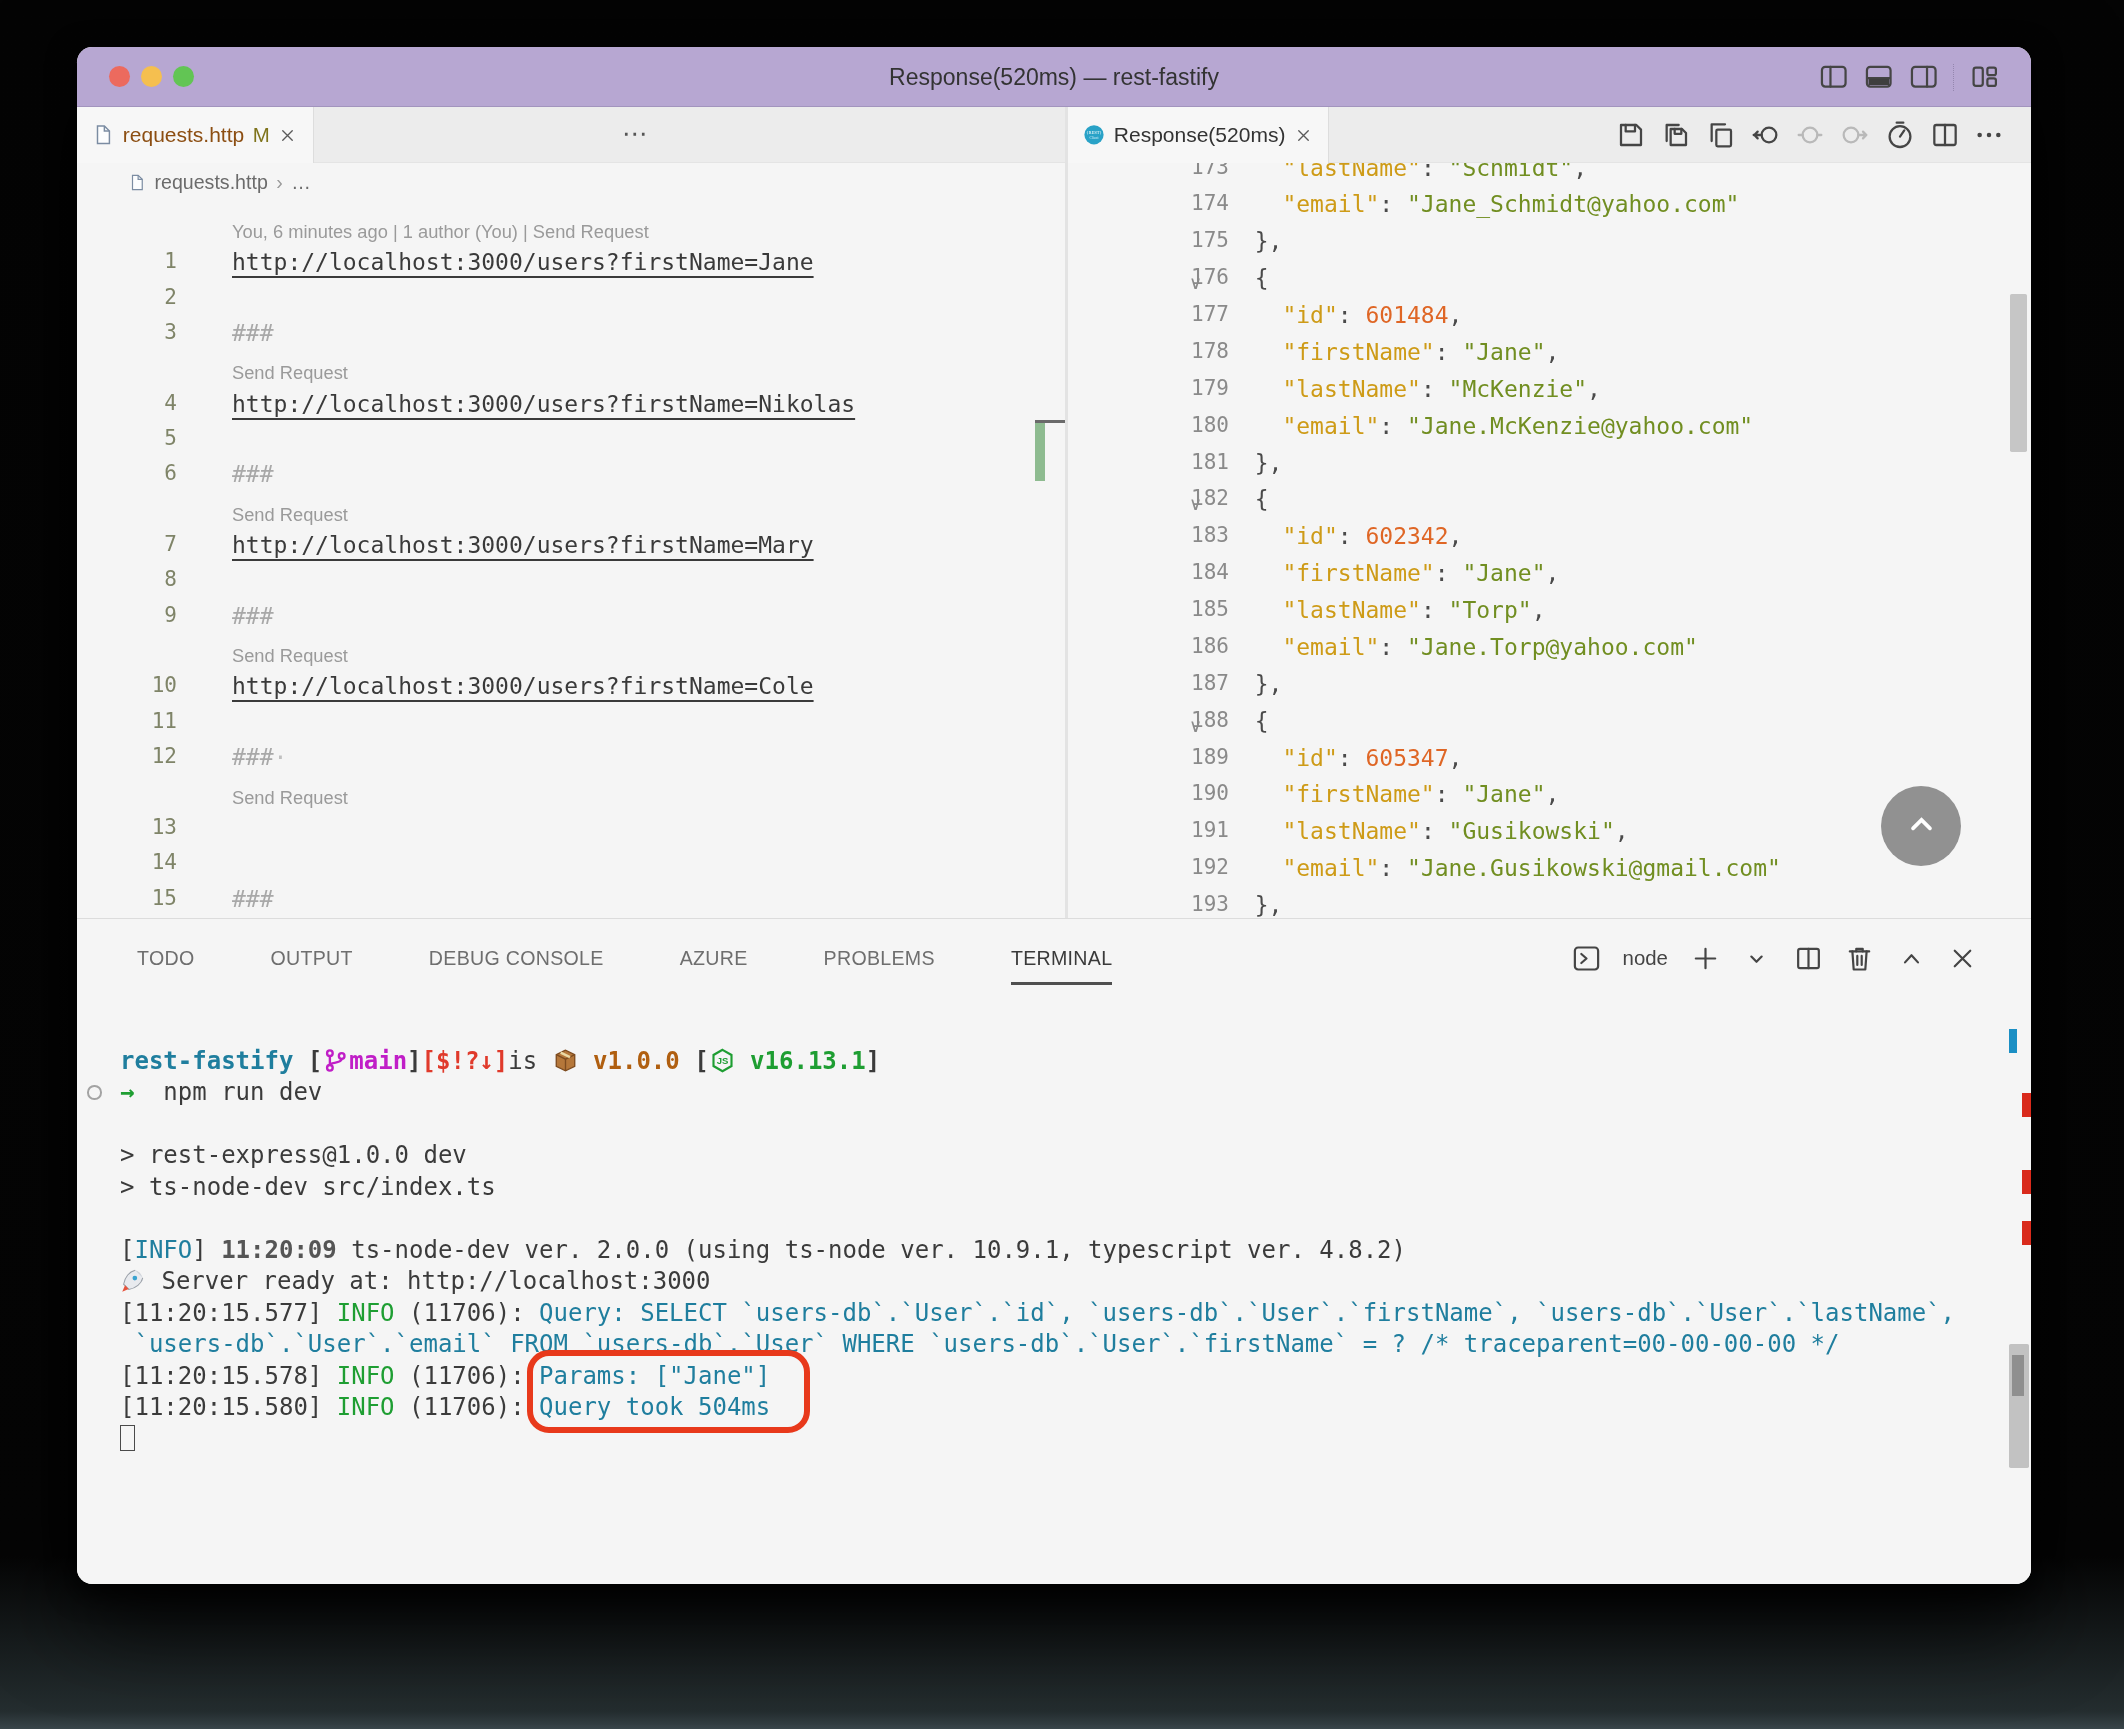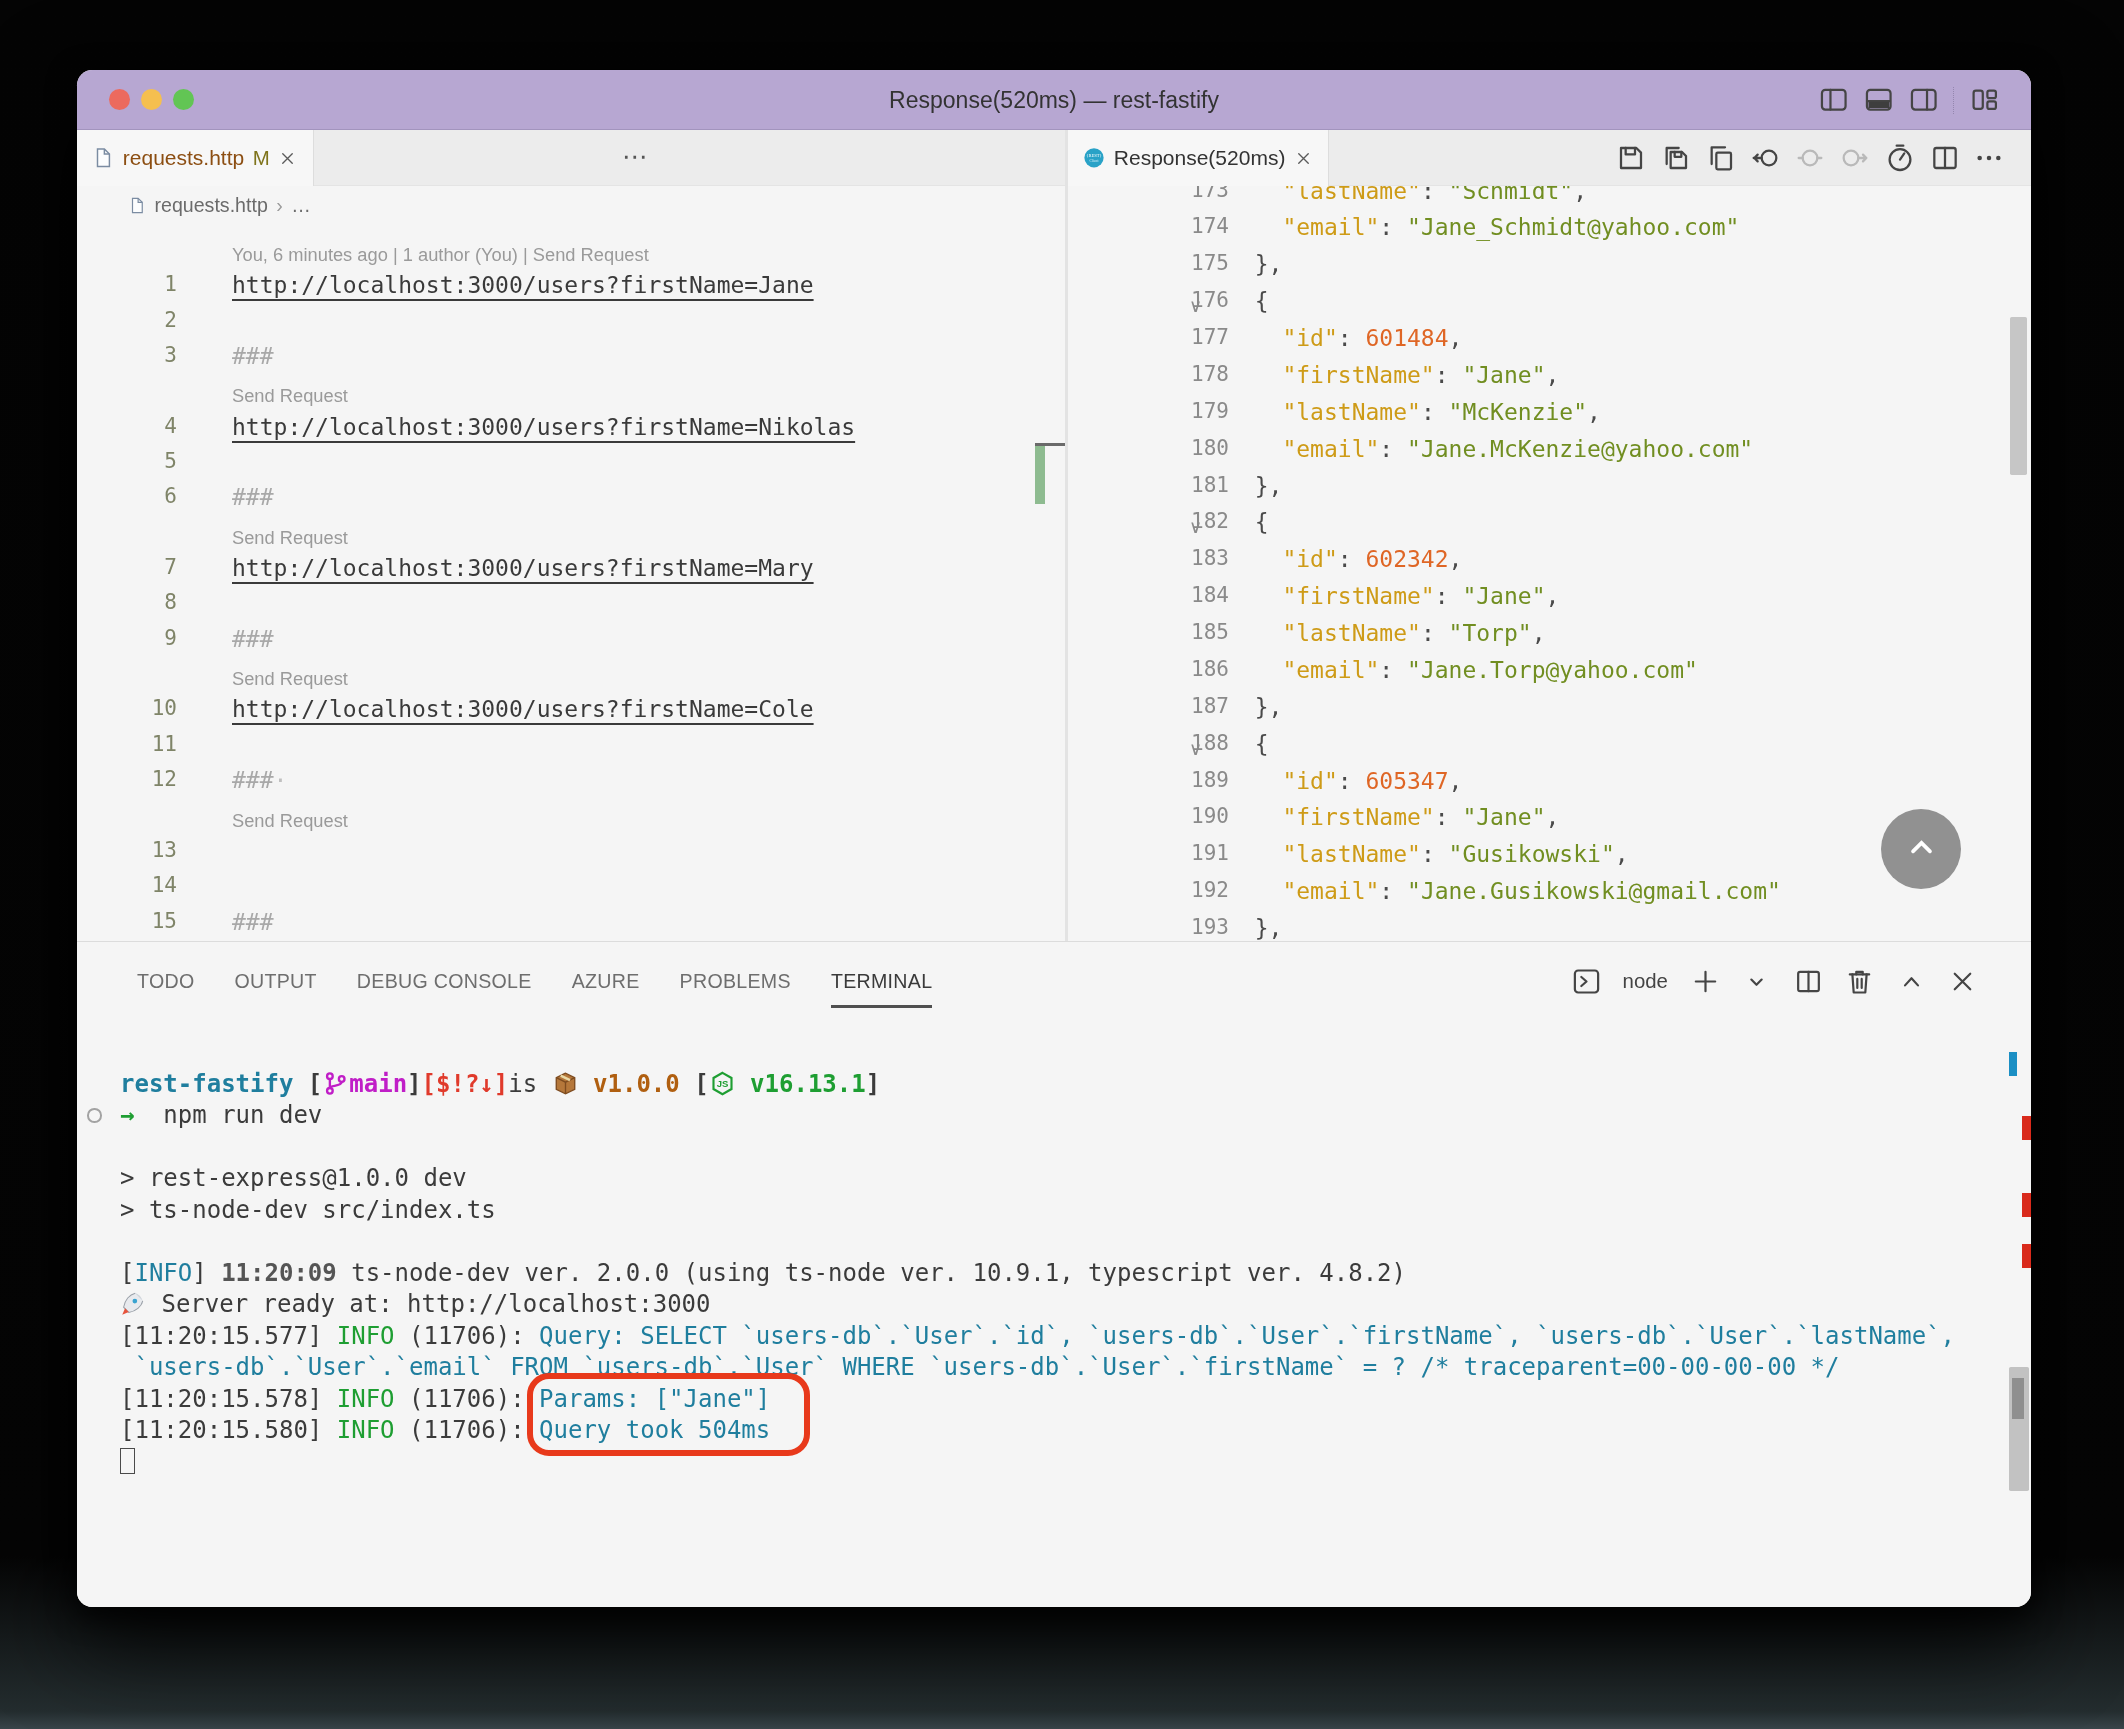--- a/index.html
+++ b/index.html
@@ -1,20 +1,20 @@
 <!DOCTYPE html>
 <html style="--titlebar: #b7a7d2; --editorBg: #f5f5f5; --stripBg: #ececec; --trafficRed: #ec6a5e; --trafficYellow: #f5bf4f; --trafficGreen: #62c554; --teal: #1f7e9e; --green: #1e9e32; --magenta: #c01ec7; --red: #e03a2b; --orange: #b05f10; --fg: #3b3b3b; --key: #ce9b17; --str: #718e21; --num: #df6625; --punct: #4a4a4a; --comment: #a8a8a8; --lens: #9a9a9a; --linenumL: #7f8468; --linenumR: #8a8a8a; --annotation: #e8391b; --gitAdd: #8ebb90; --tabFile: #8c4e12; --tabBadge: #7f741c; --overviewBlue: #1b8fc4; --overviewRed: #d92a1b;font-size:13.6px"><head>
 <meta charset="utf-8">
 <style>
   html,body{margin:0;padding:0;background:#060606;}
   *{box-sizing:border-box;}
   .stage{position:relative;width:2124px;height:1729px;overflow:hidden;
     background:linear-gradient(180deg,#040404 0%,#050505 90%,#242d2f 99%,#39454a 100%);
     font-family:"Liberation Sans","DejaVu Sans",sans-serif;}
-  .window{position:absolute;left:77px;top:70px;width:1954px;height:1537px;border-radius:15.3px;
+  .window{position:absolute;left:77px;top:47px;width:1954px;height:1537px;border-radius:15.3px;
     background:var(--editorBg,#f5f5f5);box-shadow:0 29px 94px rgba(0,0,0,.95),0 6.8px 29px rgba(0,0,0,.8);overflow:hidden;}
   
   .titlebar{position:absolute;left:0;top:0;right:0;height:60px;background:var(--titlebar,#b7a7d2);
     border-bottom:0.9px solid #a294bd;}
   .traffic{position:absolute;left:31.5px;top:19px;display:flex;gap:11px;}
   .traffic span{width:21px;height:21px;border-radius:50%;display:block;}
   .win-title{position:absolute;left:0;right:0;top:0;height:60px;line-height:60px;text-align:center;
     font-size:23px;color:#333;font-weight:500;}
   .tb-icons{position:absolute;right:31px;top:0;height:60px;display:flex;align-items:center;gap:13.6px;}
   .tb-icons .ic svg{width:31.5px;height:31.5px;display:block;}
@@ -48,21 +48,21 @@
   .ed-actions{position:absolute;right:25.6px;top:0;height:56px;display:flex;align-items:center;gap:12.8px;}
   .ed-actions .ic svg{width:32px;height:32px;display:block;}
   .ovr-green{position:absolute;left:958px;top:316px;width:10.2px;height:58px;background:var(--gitAdd,#8ebb90);}
   .ovr-cursor{position:absolute;left:958px;top:313px;width:30px;height:2.6px;background:#6a6a6a;}
   .sb-thumb{position:absolute;background:#c6c6c6;border-radius:1.7px;}
   .scrolltop{position:absolute;left:813px;top:679px;width:80px;height:80px;border-radius:50%;
     background:rgba(136,136,136,.92);display:flex;align-items:center;justify-content:center;}
   .scrolltop svg{width:37px;height:37px;}
   
   .panel{position:absolute;left:0;top:871px;width:1954px;height:666px;background:var(--editorBg,#f5f5f5);border-top:1.7px solid #dcdcdc;}
-  .ptabs{position:absolute;left:60px;top:0;height:78px;display:flex;gap:40px;align-items:center;}
+  .ptabs{position:absolute;left:60px;top:0;height:78px;display:flex;gap:76px;align-items:center;}
   .ptab{position:relative;font-size:19.6px;letter-spacing:0.3px;color:#6e6e6e;height:78px;line-height:78px;}
   .ptab.active{color:#3a3a3a;}
   .ptab.active .underline{position:absolute;left:0;right:0;bottom:12px;height:2.6px;background:#4f4f4f;}
   .pacts{position:absolute;right:53px;top:0;height:78px;display:flex;align-items:center;gap:20.4px;}
   .pacts .ic svg{width:31px;height:31px;display:block;}
   .shell-label{font-size:20.4px;color:#444;margin-right:1.7px;}
   .trow{position:absolute;left:43px;height:31.5px;line-height:31.5px;white-space:pre;font:24px "DejaVu Sans Mono",monospace;color:var(--fg,#3b3b3b);}
   .trow b{font-weight:bold;}
   .t-teal{color:var(--teal,#1f7e9e);} .t-grn{color:var(--green,#1e9e32);} .t-mag{color:var(--magenta,#c01ec7);}
   .t-red{color:var(--red,#e03a2b);} .t-org{color:var(--orange,#b05f10);text-align:right;} .t-fg{color:var(--fg,#3b3b3b);} .t-fg2{color:#555;}

